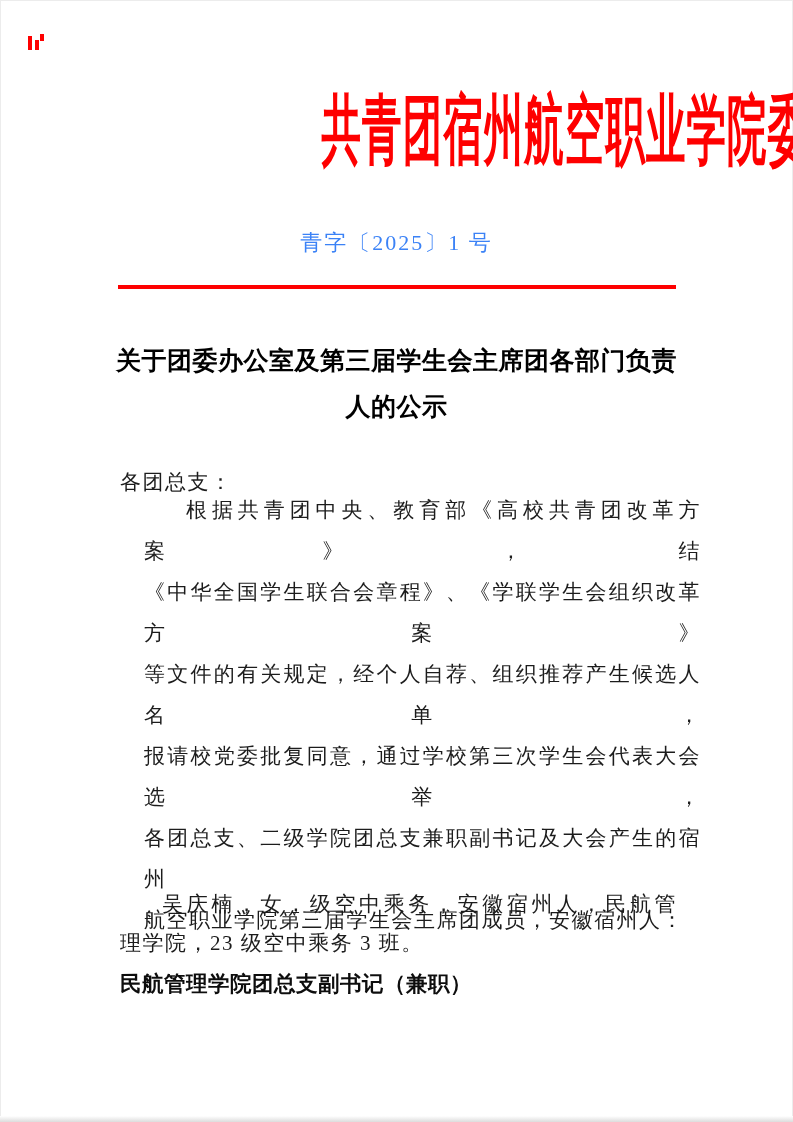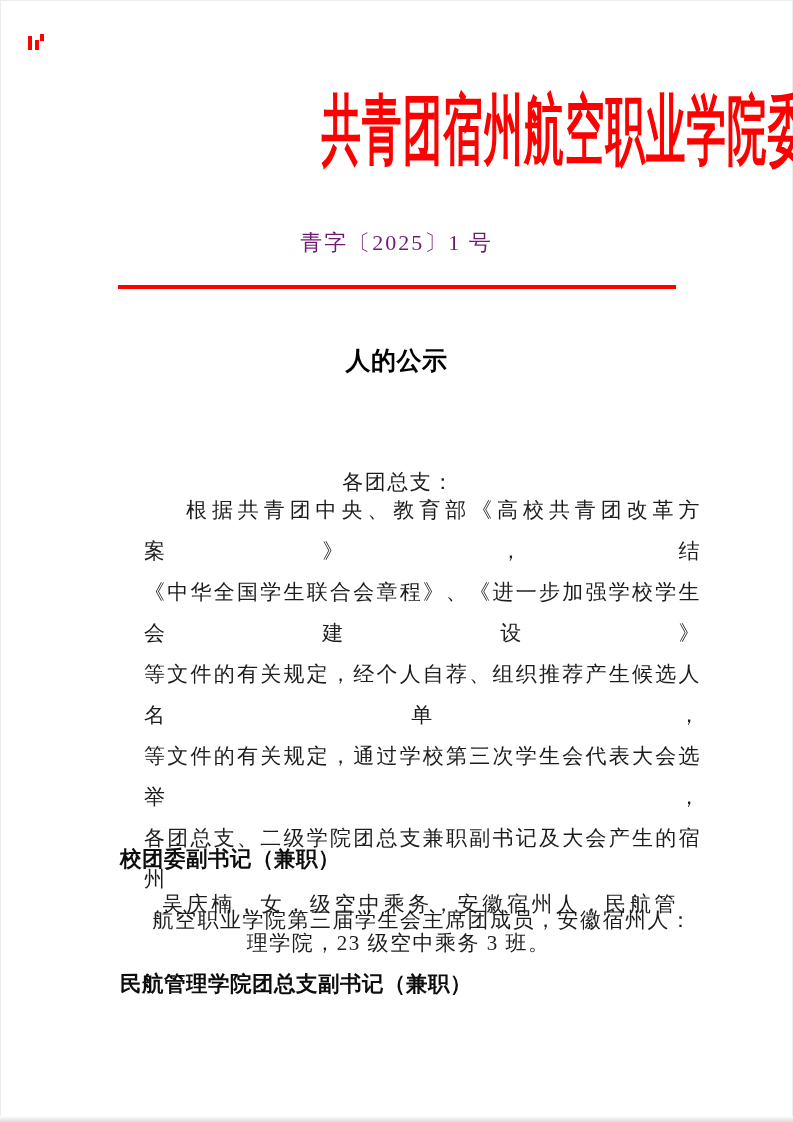--- a/index.html
+++ b/index.html
@@ -26,38 +26,37 @@
     line-height:1.05;
     color:#fe0000;
     white-space:nowrap;
     transform:scaleX(0.52);
     transform-origin:center top;
     letter-spacing:2px;
   }
   .doc-number{
     position:absolute;left:0;top:228px;width:793px;
     text-align:center;
-    font-size:22px;color:#701a75;letter-spacing:2px;
+    font-size:22px;color:#3b82f6;letter-spacing:2px;
   }
   .red-line{position:absolute;left:118px;top:285px;width:558px;height:4px;background:#fe0000;}
 
   .doc-title{
     position:absolute;left:0;top:338px;width:793px;
     text-align:center;
     font-weight:bold;color:#000;
     font-size:25px;line-height:46px;letter-spacing:0.5px;
   }
 
   .body-col{position:absolute;left:120px;width:557px;color:#1c1c1c;}
   .body-line{
     font-size:21px;
     letter-spacing:1.5px;
     line-height:41px;
     white-space:nowrap;
-    text-align:center;
   }
   .just{
     white-space:normal;
     text-align:justify;
     text-align-last:justify;
   }
   .indent{text-indent:42px;}
 
   .salutation{position:absolute;top:462px;}
   .para1{position:absolute;top:490px;width:557px;margin-left:24px;}
@@ -92,37 +91,35 @@
 
   <div class="red-header">
     <span class="hd-text">共青团宿州航空职业学院委员会文件</span>
   </div>
 
   <div class="doc-number">青字〔2025〕1 号</div>
 
   <div class="red-line"></div>
 
   <div class="doc-title">
+    <div>关于团委办公室及第三届学生会主席团各部门负责</div>
     <div>人的公示</div>
   </div>
 
   <div class="body-col salutation body-line">各团总支：</div>
 
   <div class="body-col para1">
     <div class="body-line just indent">根据共青团中央、教育部《高校共青团改革方案》，结</div>
-    <div class="body-line just">《中华全国学生联合会章程》、《进一步加强学校学生会建设》</div>
+    <div class="body-line just">《中华全国学生联合会章程》、《学联学生会组织改革方案》</div>
     <div class="body-line just">等文件的有关规定，经个人自荐、组织推荐产生候选人名单，</div>
-    <div class="body-line just">等文件的有关规定，通过学校第三次学生会代表大会选举，</div>
+    <div class="body-line just">报请校党委批复同意，通过学校第三次学生会代表大会选举，</div>
     <div class="body-line just">各团总支、二级学院团总支兼职副书记及大会产生的宿州</div>
     <div class="body-line">航空职业学院第三届学生会主席团成员，安徽宿州人：</div>
   </div>
 
-  <div class="body-col sec1-heading">
-    <span class="sec-heading-text">校团委副书记（兼职）</span>
-  </div>
 
   <div class="body-col sec1-l1 body-line just indent">吴庆楠，女，级空中乘务，安徽宿州人，民航管</div>
 
   <div class="body-col sec1-l2 body-line">理学院，23 级空中乘务 3 班。</div>
 
   <div class="body-col sec2-heading">
     <span class="sec-heading-text">民航管理学院团总支副书记（兼职）</span>
   </div>
 
   <div class="bottom-edge"></div>

